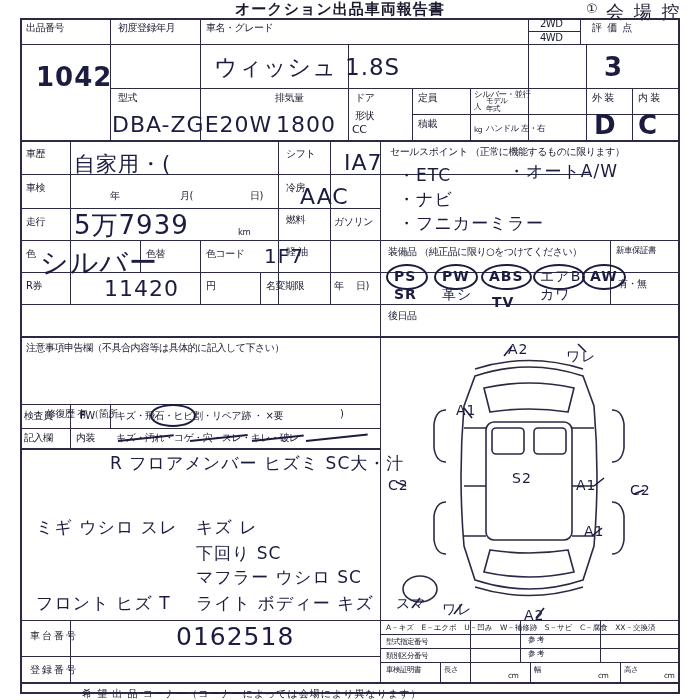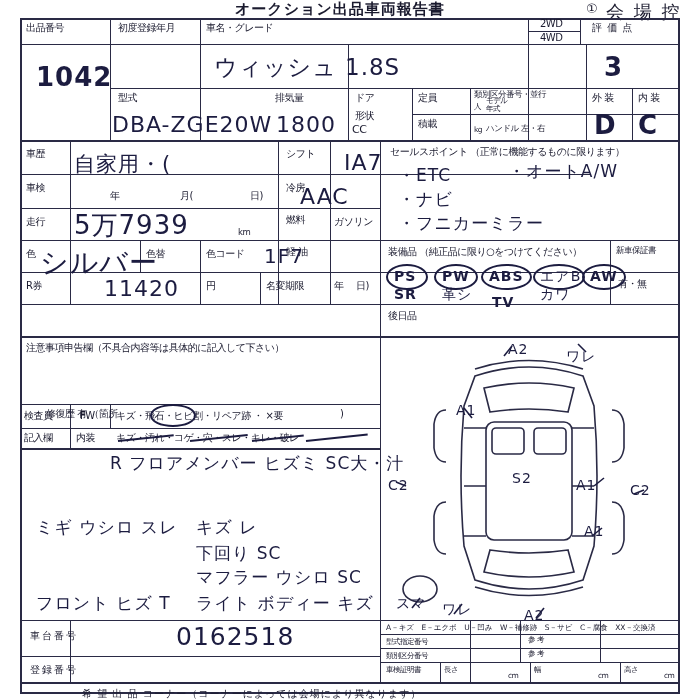--- a/index.html
+++ b/index.html
@@ -121,21 +121,21 @@
   <div class="lbl" style="left:118px;top:22px;">初度登録年月</div>
   <div class="lbl" style="left:206px;top:22px;">車名・グレード</div>
   <div class="lbl" style="left:540px;top:18px;">2WD</div>
   <div class="lbl" style="left:540px;top:32px;">4WD</div>
   <div class="lbl" style="left:592px;top:22px;letter-spacing:1px;">評 価 点</div>
 
   <div class="lbl" style="left:118px;top:92px;">型式</div>
   <div class="lbl" style="left:275px;top:92px;">排気量</div>
   <div class="lbl" style="left:355px;top:92px;">ドア</div>
   <div class="lbl" style="left:418px;top:92px;">定員</div>
-  <div class="lbl sm" style="left:474px;top:90px;">類別区分番号・並行</div>
+  <div class="lbl sm" style="left:474px;top:90px;">シルバー・並行</div>
   <div class="lbl" style="left:592px;top:92px;">外 装</div>
   <div class="lbl" style="left:638px;top:92px;">内 装</div>
   <div class="lbl" style="left:355px;top:110px;">形状</div>
   <div class="lbl" style="left:418px;top:118px;">積載</div>
   <div class="lbl xs" style="left:474px;top:103px;">人</div>
   <div class="lbl xs" style="left:486px;top:97px;white-space:pre;">モデル
 年式</div>
   <div class="lbl xs" style="left:474px;top:126px;">kg</div>
   <div class="lbl sm" style="left:486px;top:124px;">ハンドル 左・右</div>
 

